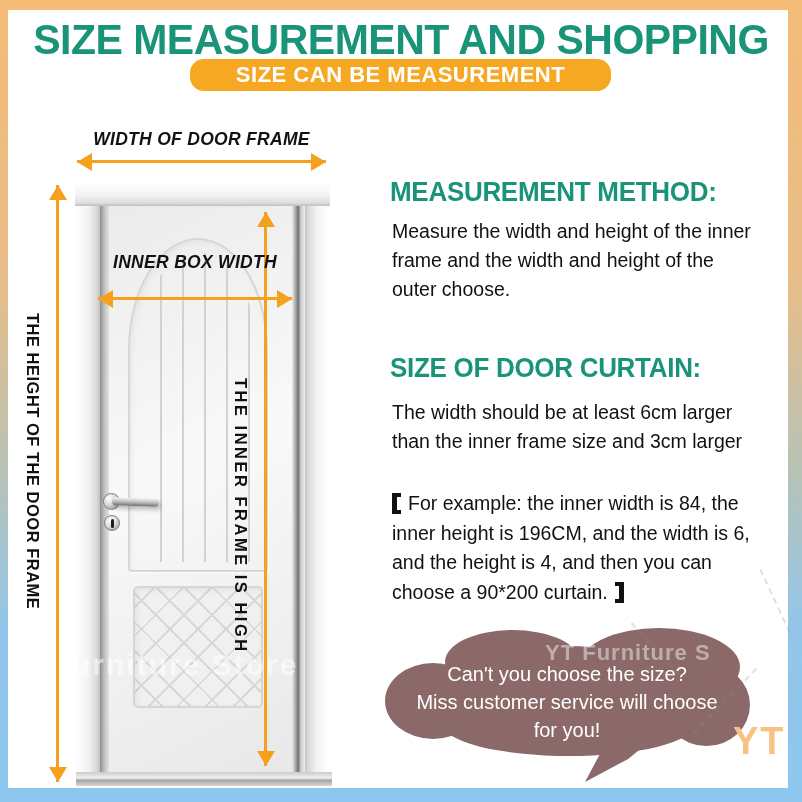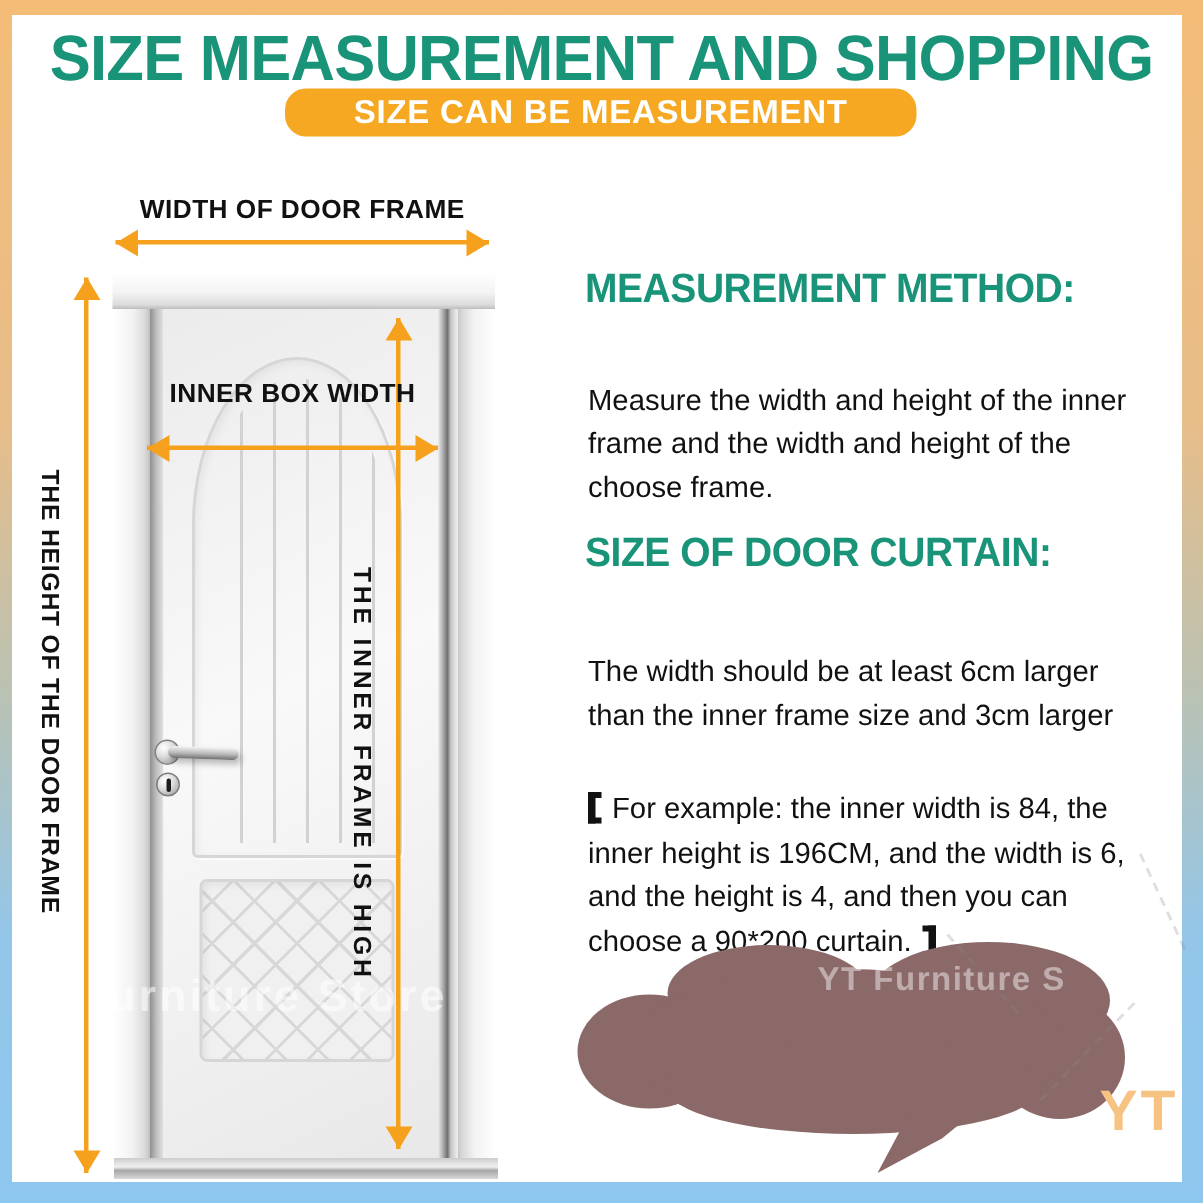--- a/index.html
+++ b/index.html
@@ -29,21 +29,21 @@
   .harrow::before { content:""; position:absolute; left:0; top:-7.5px; width:0; height:0;
     border-top:9px solid transparent; border-bottom:9px solid transparent; border-right:15px solid #f5a11d; }
   .harrow::after { content:""; position:absolute; right:0; top:-7.5px; width:0; height:0;
     border-top:9px solid transparent; border-bottom:9px solid transparent; border-left:15px solid #f5a11d; }
   .varrow { position:absolute; width:3px; background:#f5a11d; }
   .varrow::before { content:""; position:absolute; top:0; left:-7.5px; width:0; height:0;
     border-left:9px solid transparent; border-right:9px solid transparent; border-bottom:15px solid #f5a11d; }
   .varrow::after { content:""; position:absolute; bottom:0; left:-7.5px; width:0; height:0;
     border-left:9px solid transparent; border-right:9px solid transparent; border-top:15px solid #f5a11d; }
 
-  .diagram-label { position:absolute; color:#111111; font-weight:bold; font-size:17.5px; letter-spacing:0.3px; }
+  .diagram-label { position:absolute; color:#111111; font-weight:bold; font-size:17.5px; letter-spacing:0.3px;font-style:italic; }
   .vtext { position:absolute; writing-mode:vertical-rl; color:#111111; font-weight:bold; font-size:16.5px; white-space:nowrap; }
 
   
   .door-post-left { position:absolute; left:75px; top:182px; width:25px; height:592px;
     background:linear-gradient(90deg,#ffffff 0%,#f2f2f2 55%,#d8d8d8 88%,#c0c0c0 100%); }
   .door-post-right { position:absolute; left:305px; top:182px; width:25px; height:592px;
     background:linear-gradient(270deg,#ffffff 0%,#f2f2f2 55%,#d8d8d8 88%,#c4c4c4 100%); }
   .door-rail-top { position:absolute; left:75px; top:182px; width:255px; height:24px;
     background:linear-gradient(180deg,#ffffff 0%,#f3f3f3 55%,#dcdcdc 88%,#bdbdbd 100%); }
   .door-jamb-left { position:absolute; left:100px; top:206px; width:9px; height:568px;
@@ -72,21 +72,21 @@
   .handle-lever { position:absolute; left:112px; top:498px; width:47px; height:8px; border-radius:4px;
     background:linear-gradient(180deg,#f4f4f4 0%,#b9b9b9 55%,#6f6f6f 100%); transform:rotate(2deg);
     box-shadow:2px 3px 4px rgba(0,0,0,0.25); }
   .keyhole { position:absolute; left:104px; top:515px; width:16px; height:16px; border-radius:50%;
     background:radial-gradient(circle at 35% 30%,#ffffff 0%,#dedede 45%,#949494 100%); border:1px solid #7f7f7f; }
   .keyhole::after { content:""; position:absolute; left:6px; top:3px; width:3px; height:9px;
     border-radius:2px; background:#1c1c1c; }
 
   
   .sec-heading { position:absolute; left:390px; color:#1a9478; font-size:26px; font-weight:800; letter-spacing:-0.3px; transform:scaleY(1.05); }
-  .body-text { position:absolute; left:392px; width:402px; color:#111111; font-size:19.5px; line-height:29px;margin-top:36px; }
+  .body-text { position:absolute; left:392px; width:402px; color:#111111; font-size:19.5px; line-height:29px; }
   .body-text .line { white-space:nowrap; }
   .cjk-bracket { display:inline-block; width:9px; height:21px; vertical-align:-4px;
     border:0 solid #111111; border-left-width:5px; border-top-width:4px; border-bottom-width:4px; margin-right:7px; }
   .cjk-bracket.close { border-left-width:0; border-right-width:5px; margin-right:0; margin-left:7px; }
 
   
   .bubble { position:absolute; left:385px; top:628px; width:365px; height:150px; }
   .lobe { position:absolute; background:#8b6969; border-radius:50%; }
   .lobe-a { left:60px; top:2px; width:135px; height:64px; }
   .lobe-b { left:193px; top:0; width:162px; height:78px; }
@@ -144,21 +144,21 @@
   <div class="varrow" style="left:56px; top:185px; height:597px;"></div>
   <div class="vtext" style="left:23px; top:313px; letter-spacing:0.5px;">THE HEIGHT OF THE DOOR FRAME</div>
 
   <div class="varrow" style="left:264px; top:212px; height:554px; z-index:3;"></div>
   <div class="vtext" style="left:231px; top:378px; letter-spacing:2.5px; z-index:4;">THE INNER FRAME IS HIGH</div>
 
   <div class="sec-heading" style="top:177px;">MEASUREMENT METHOD:</div>
   <div class="body-text" style="top:217px;">
     <div class="line">Measure the width and height of the inner</div>
     <div class="line">frame and the width and height of the</div>
-    <div class="line">choose frame.</div>
+    <div class="line">outer choose.</div>
   </div>
 
   <div class="sec-heading" style="top:353px;">SIZE OF DOOR CURTAIN:</div>
   <div class="body-text" style="top:398px;">
     <div class="line">The width should be at least 6cm larger</div>
     <div class="line">than the inner frame size and 3cm larger</div>
   </div>
   <div class="body-text" style="top:489px; line-height:29.5px;">
     <div class="line"><span class="cjk-bracket"></span><span>For example: the inner width is 84, the</span></div>
     <div class="line">inner height is 196CM, and the width is 6,</div>
@@ -167,20 +167,25 @@
   </div>
 
   <div class="bubble">
     <div class="lobe lobe-a"></div>
     <div class="lobe lobe-b"></div>
     <div class="lobe lobe-c"></div>
     <div class="lobe lobe-d"></div>
     <div class="lobe lobe-e"></div>
     <div class="lobe lobe-f"></div>
     <div class="bubble-tail"></div>
+    <div class="bubble-text">
+      <div>Can't you choose the size?</div>
+      <div>Miss customer service will choose</div>
+      <div>for you!</div>
+    </div>
   </div>
 
   <div class="wm wm-bubble">YT Furniture S</div>
   <div class="wm wm-door">urniture Store</div>
   <div class="wm-dash dash1"></div>
   <div class="wm-dash dash2"></div>
   <div class="wm-dash dash3"></div>
   <div class="logo">YT</div>
 </div>
 

